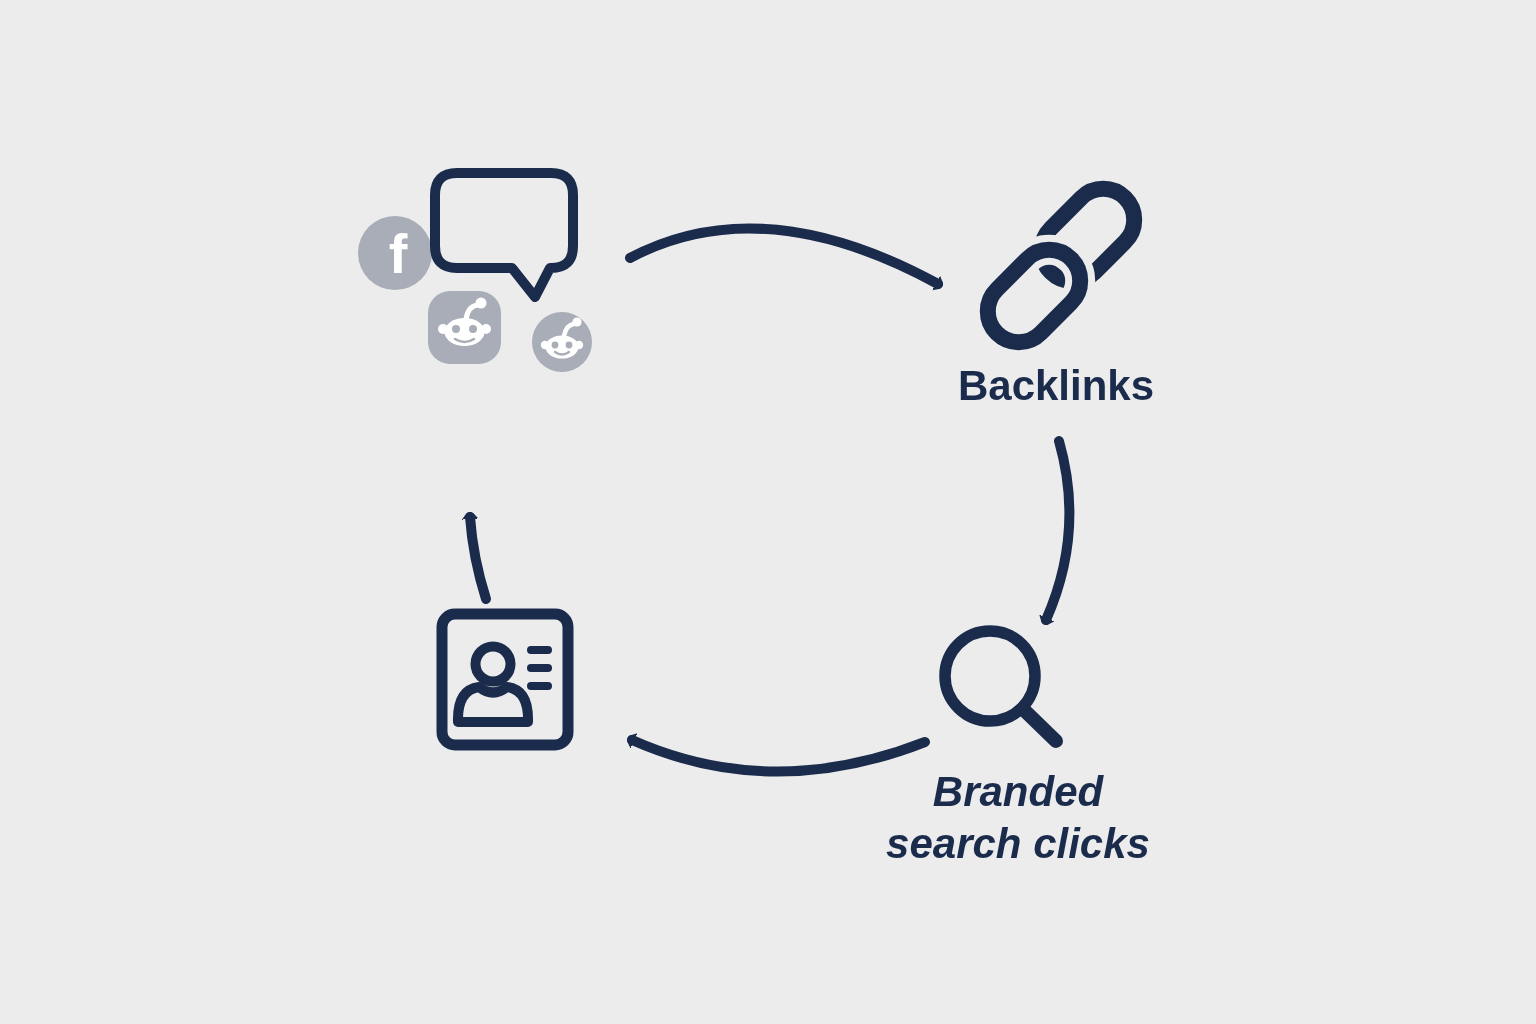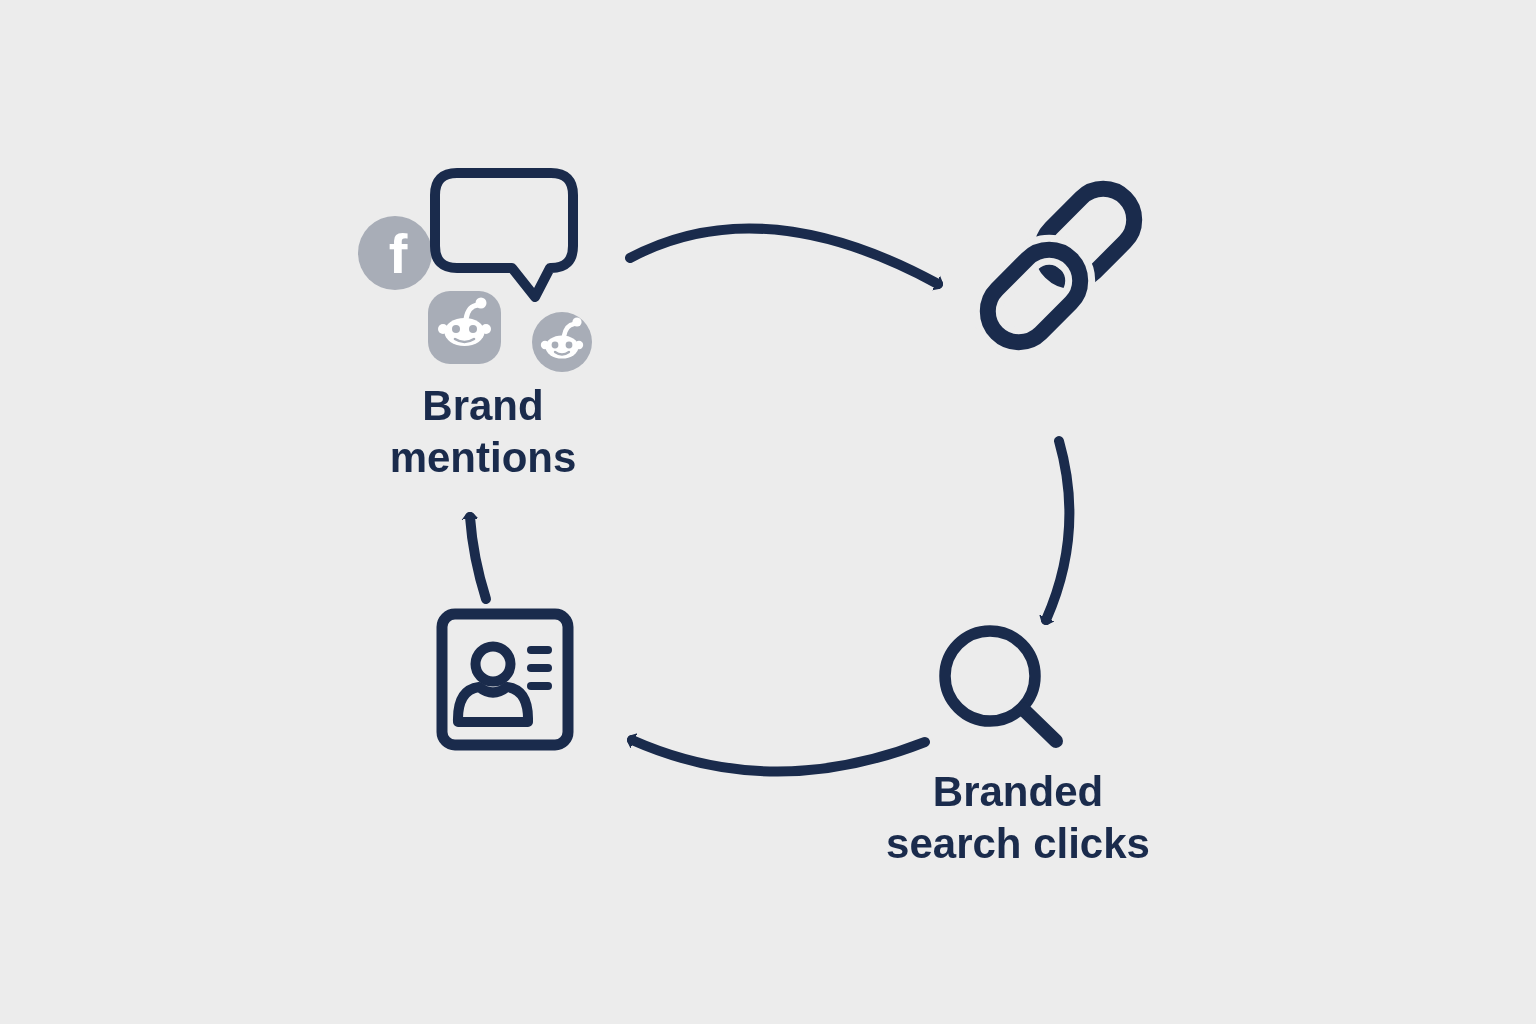--- a/index.html
+++ b/index.html
@@ -26,21 +26,21 @@
     position:absolute;
     color:var(--primary);
     font-weight:700;
     font-size:42px;
     line-height:52px;
     white-space:pre-line;
     letter-spacing:0;
   }
   .label-brand{left:333px;top:380px;width:300px;text-align:center;}
   .label-backlinks{left:906px;top:360px;width:300px;text-align:center;}
-  .label-branded{left:858px;top:766px;width:320px;text-align:center;}
+  .label-branded{left:858px;top:766px;width:320px;text-align:center;font-style:italic;}
   .label-ai{left:369px;top:770px;width:330px;text-align:left;}
 
   .fb-glyph{
     font-family:"Liberation Sans",sans-serif;
     font-weight:700;
     font-size:56px;
   }
 </style>
 </head>
 <body>
@@ -114,21 +114,20 @@
     <g>
       <rect class="stroke-primary" x="442" y="614" width="126" height="131" rx="13" stroke-width="11"></rect>
       <circle class="stroke-primary" cx="493" cy="664" r="17.5" stroke-width="10"></circle>
       <path class="stroke-primary" d="M 458 722 Q 457 690 479 687 Q 493 698 507 687 Q 529 690 528 722 L 458 722 Z" stroke-width="10" stroke-linejoin="round"></path>
       <path class="stroke-primary" d="M 531 650 L 548 650" stroke-width="8" stroke-linecap="round"></path>
       <path class="stroke-primary" d="M 531 668 L 548 668" stroke-width="8" stroke-linecap="round"></path>
       <path class="stroke-primary" d="M 531 686 L 548 686" stroke-width="8" stroke-linecap="round"></path>
     </g>
   </svg>
 
-  <div class="node-label label-brand">Brand
-mentions</div>
 
+  <div class="node-label label-backlinks">Backlinks</div>
 
   <div class="node-label label-branded">Branded
 search clicks</div>
 
 
 </div>
 
 </body></html>

